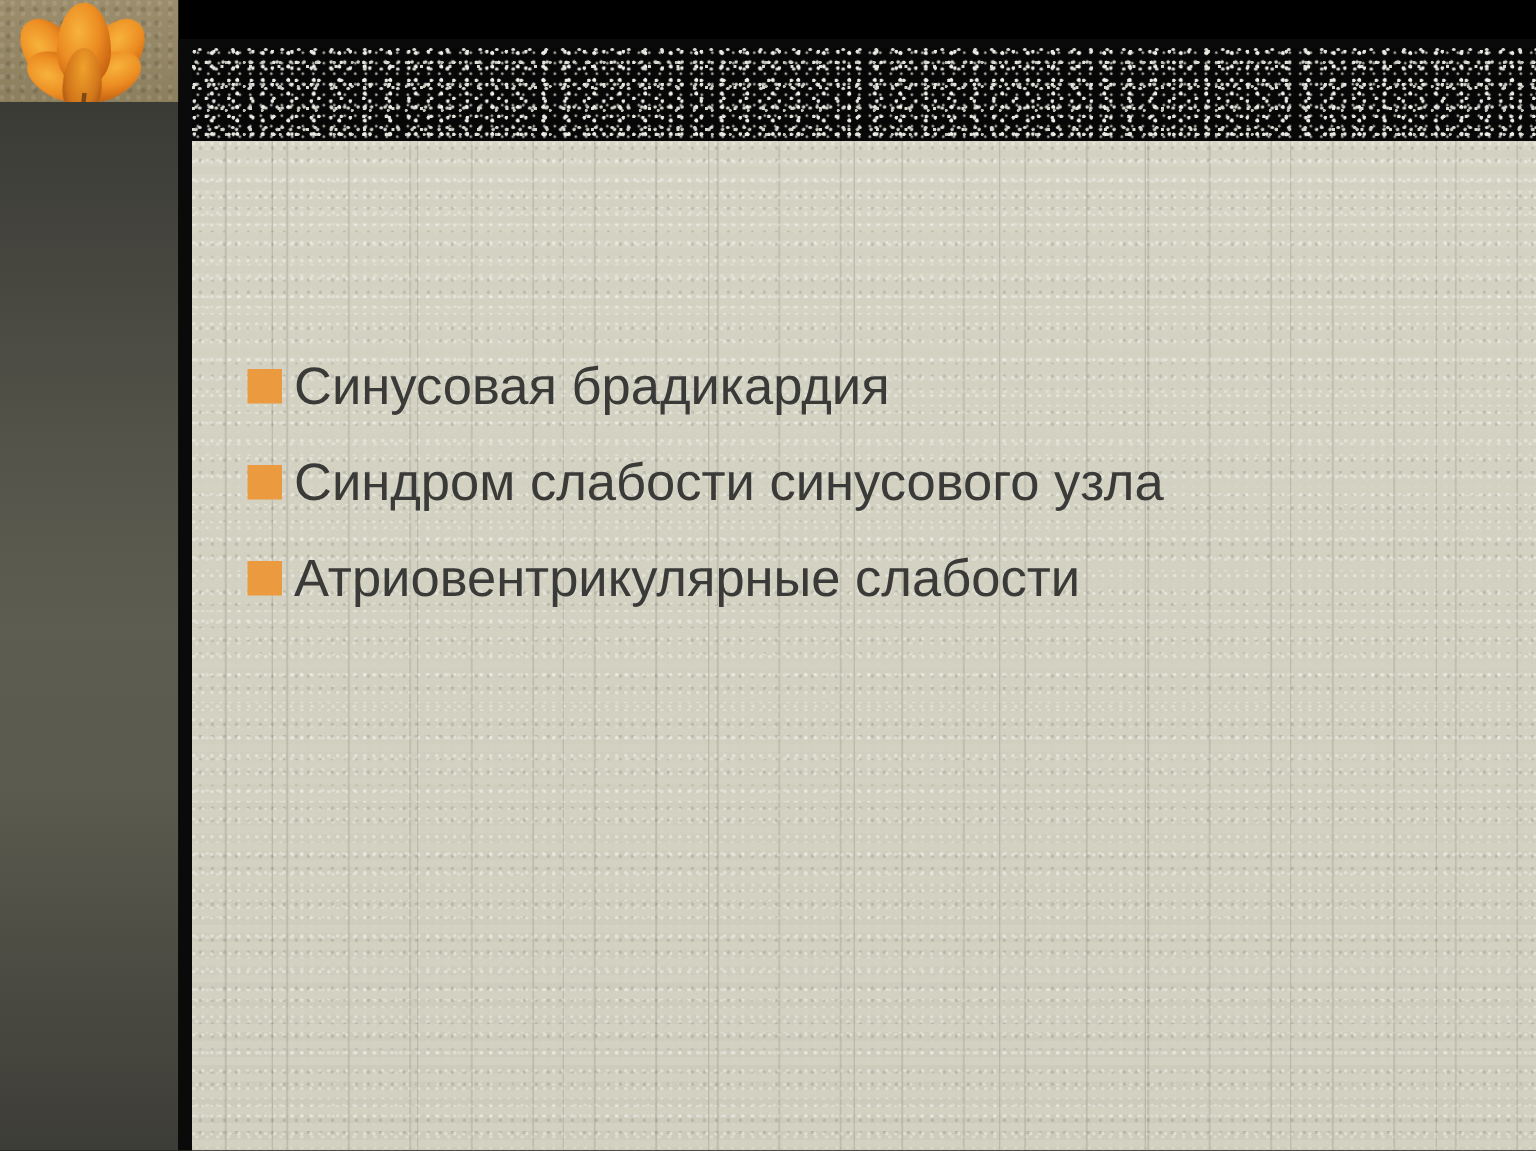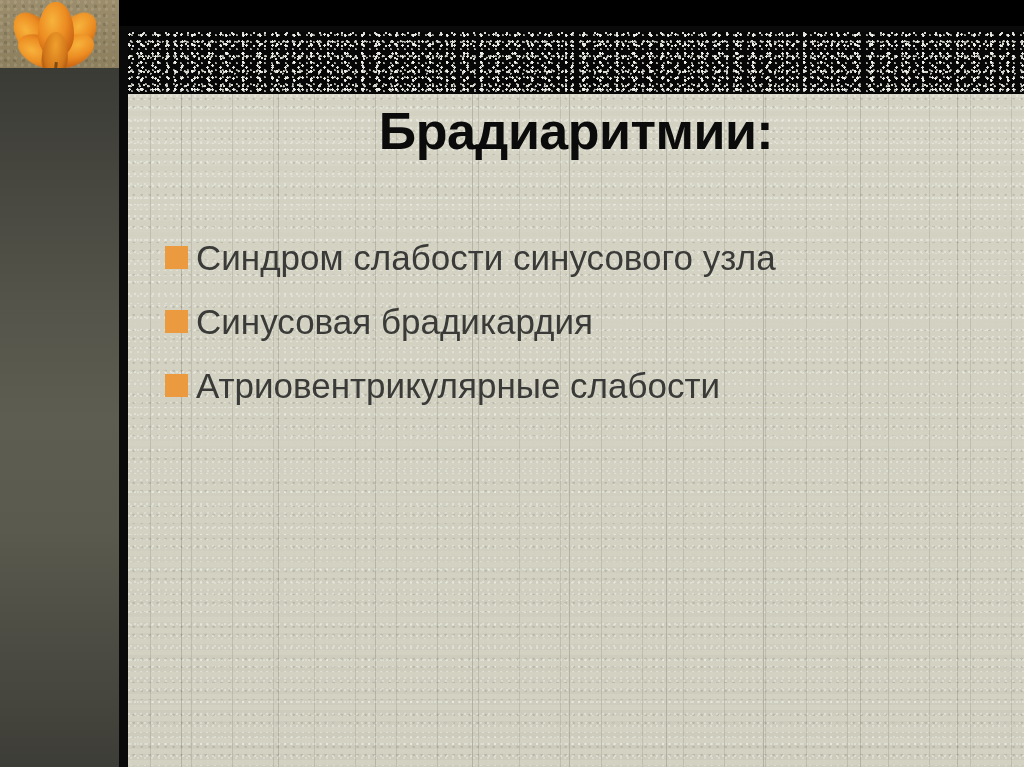--- a/index.html
+++ b/index.html
@@ -214,34 +214,33 @@
     </div>
     <div class="side-gradient"></div>
   </div>
 
   <div class="frame"></div>
 
   <div class="noise-band"></div>
 
   <div class="canvas"></div>
 
-  <div class="title">Брадиаритмии:</div>
 
   <div class="bullets">
+
+    <div class="bullet-row">
+      <span class="bullet-marker"></span>
+      <span class="bullet-text">Синусовая брадикардия</span>
+    </div>
 
     <div class="bullet-row">
       <span class="bullet-marker"></span>
       <span class="bullet-text">Синдром слабости синусового узла</span>
     </div>
 
     <div class="bullet-row">
       <span class="bullet-marker"></span>
-      <span class="bullet-text">Синусовая брадикардия</span>
-    </div>
-
-    <div class="bullet-row">
-      <span class="bullet-marker"></span>
       <span class="bullet-text">Атриовентрикулярные слабости</span>
     </div>
 
   </div>
 
 </div>
 
 </body></html>

